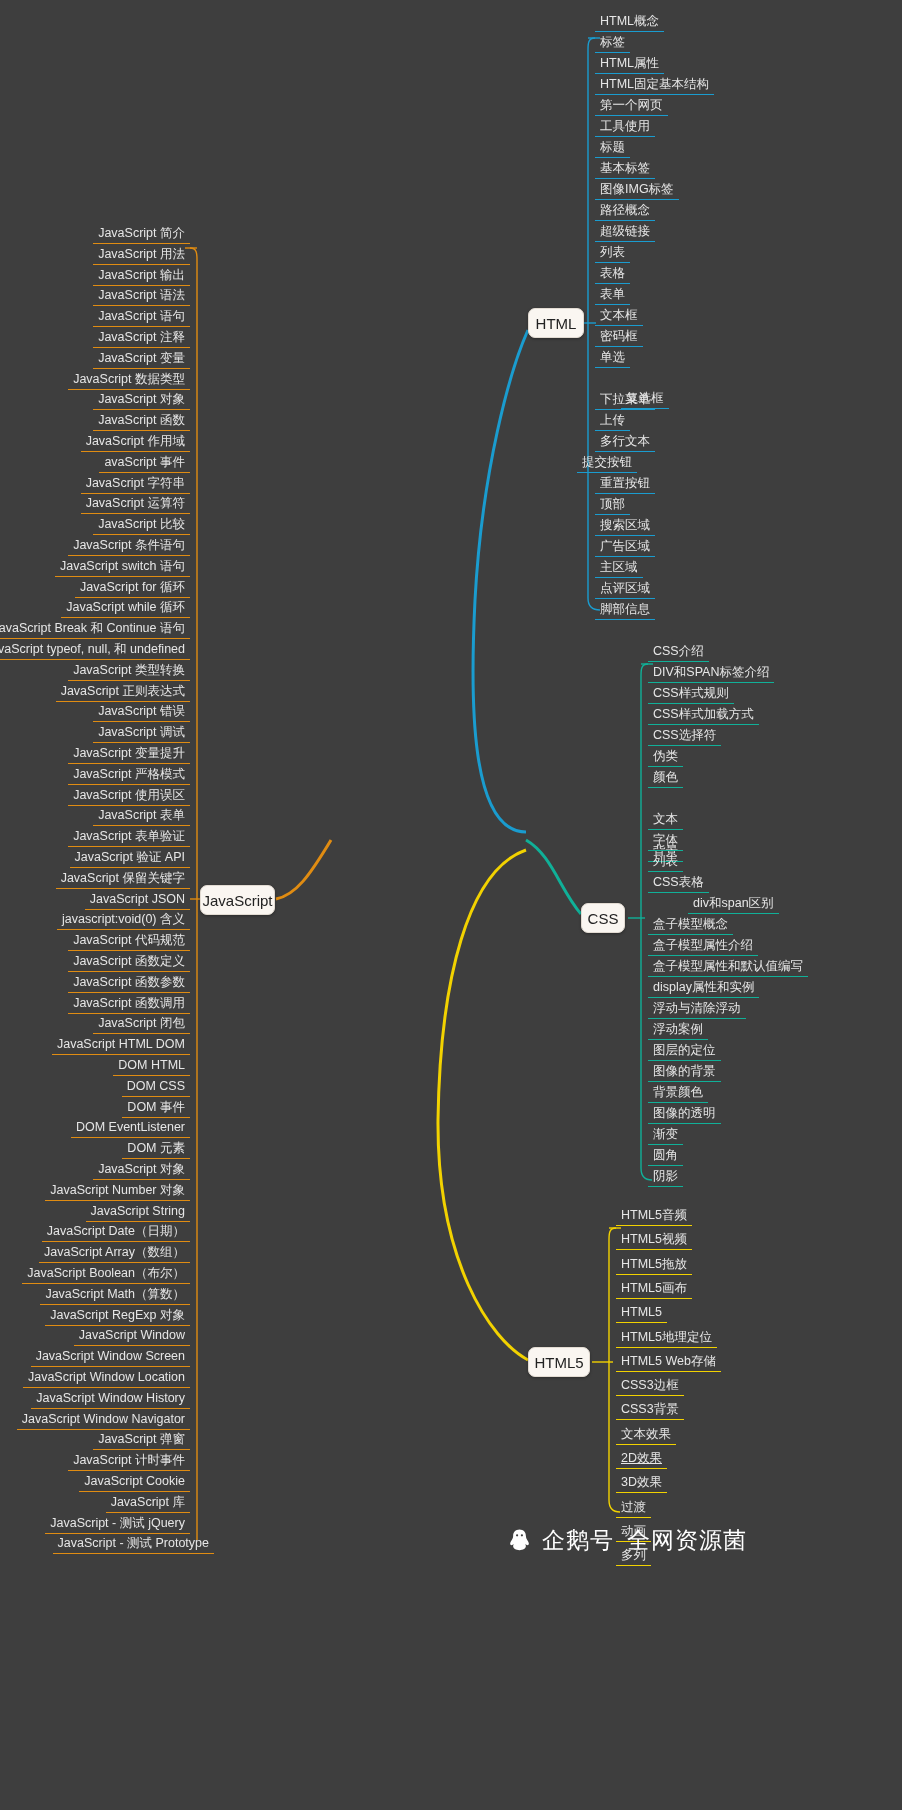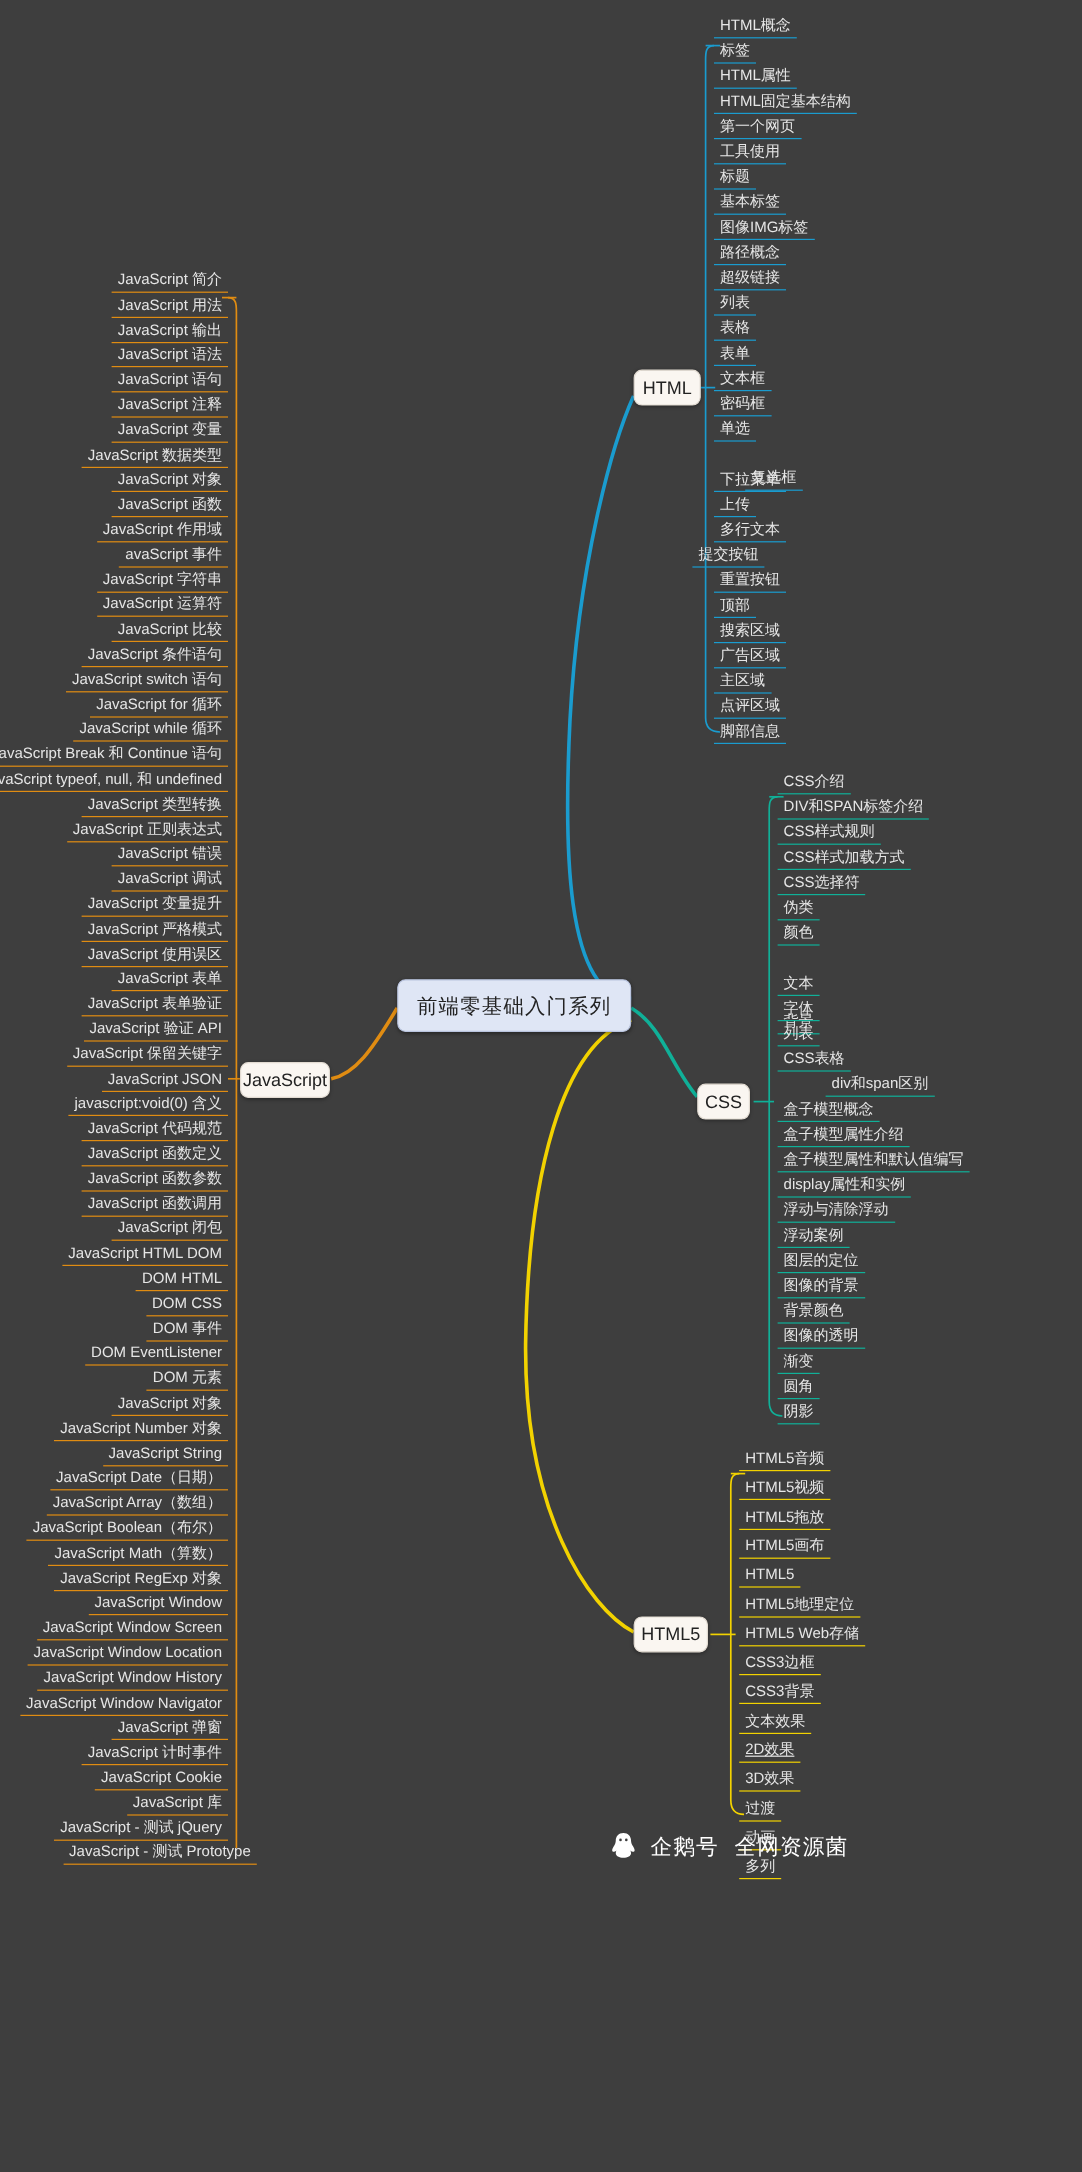--- a/index.html
+++ b/index.html
@@ -94,21 +94,21 @@
 
   
   .watermark {
     position: absolute;
     left: 506px;
     top: 1525px;
     display: flex;
     align-items: center;
     gap: 9px;
     color: #ffffff;
-    font-size: 18px;
+    font-size: 23px;
     letter-spacing: 1px;
   }
   .wm-icon {
     width: 27px;
     height: 27px;
     display: inline-block;
   }
   .wm-text { display: inline-block; }
   .wm-text2 { display: inline-block; margin-left: 4px; }
 </style>
@@ -145,23 +145,20 @@
       <line x1="592" y1="1362" x2="613" y2="1362"></line>
     </g>
 
     <g stroke="#e08c12" stroke-width="1.4" fill="none">
       <path d="M190 248 C 197 248, 197 254, 197 260 L 197 1540"></path>
       <line x1="185" y1="248" x2="197" y2="248"></line>
       <line x1="190" y1="899" x2="204" y2="899"></line>
     </g>
   </svg>
 
-  <div class="root-node">
-    <span>前端零基础入门系列</span>
-  </div>
 
   <div class="branch-node" id="node-html">
     <span>HTML</span>
   </div>
   <div class="branch-node" id="node-css">
     <span>CSS</span>
   </div>
   <div class="branch-node" id="node-html5">
     <span>HTML5</span>
   </div>

